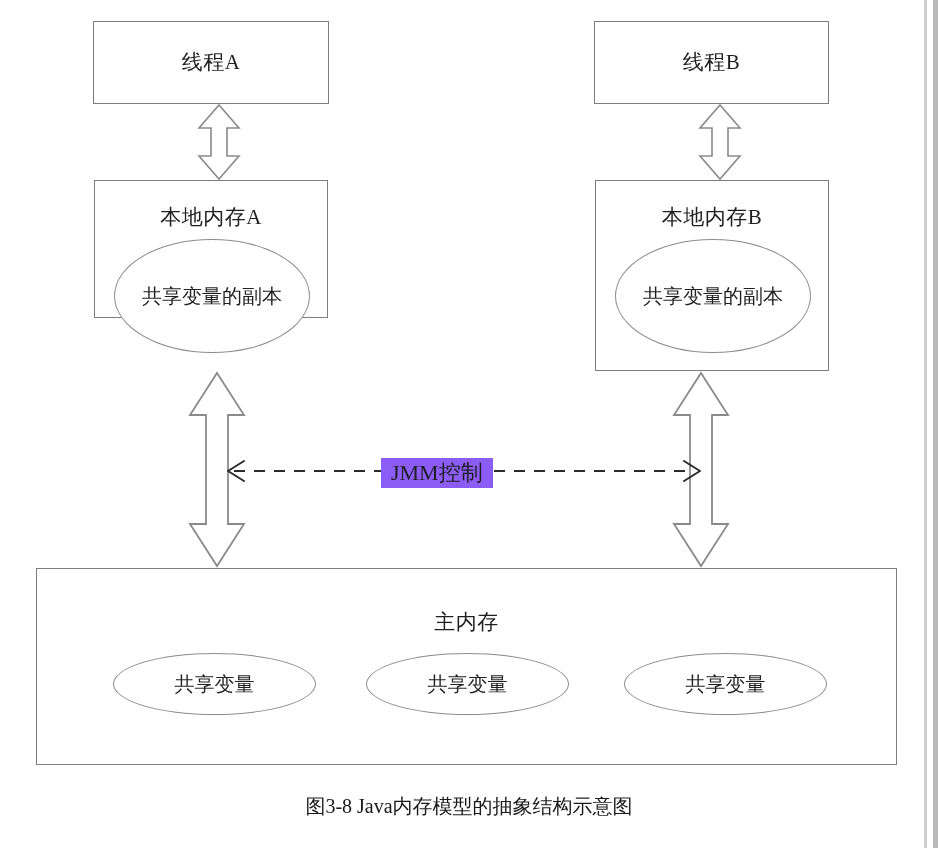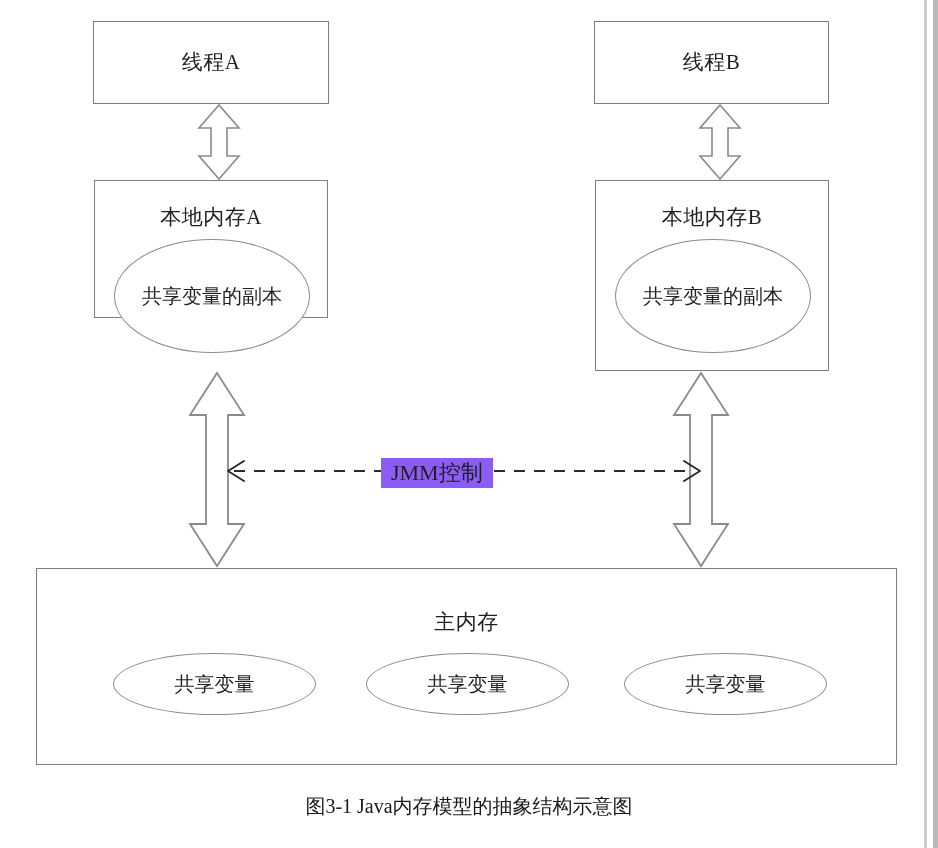--- a/index.html
+++ b/index.html
@@ -157,19 +157,19 @@
 
     <div class="ellipse" style="left:329px; top:84px; width:203px; height:62px;">
       <span>共享变量</span>
     </div>
 
     <div class="ellipse" style="left:587px; top:84px; width:203px; height:62px;">
       <span>共享变量</span>
     </div>
   </div>
 
-  <div class="caption" style="top:793px;">图3-1  Java内存模型的抽象结构示意图</div>
+  <div class="caption" style="top:793px;">图3-8  Java内存模型的抽象结构示意图</div>
 
 
   <div class="page-edge" style="left:924px; top:0px; width:3px; height:848px; background:#cfcfcf;"></div>
   <div class="page-edge" style="left:933px; top:0px; width:5px; height:848px; background:#b9b9b9;"></div>
 
 </div>
 
 </body></html>

